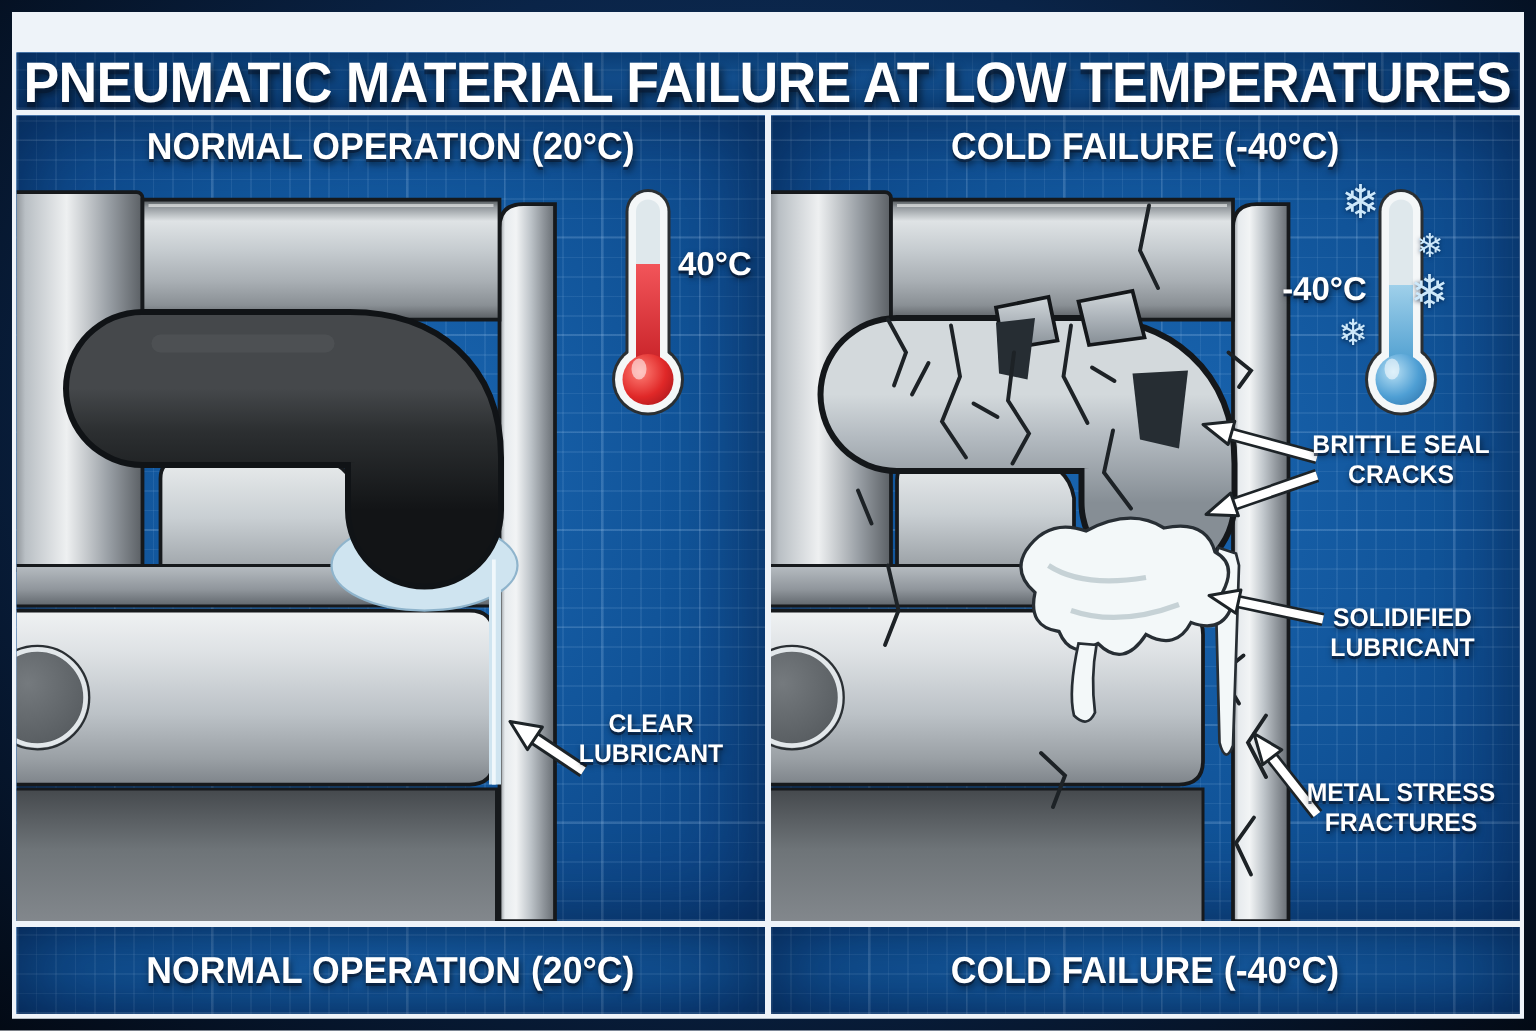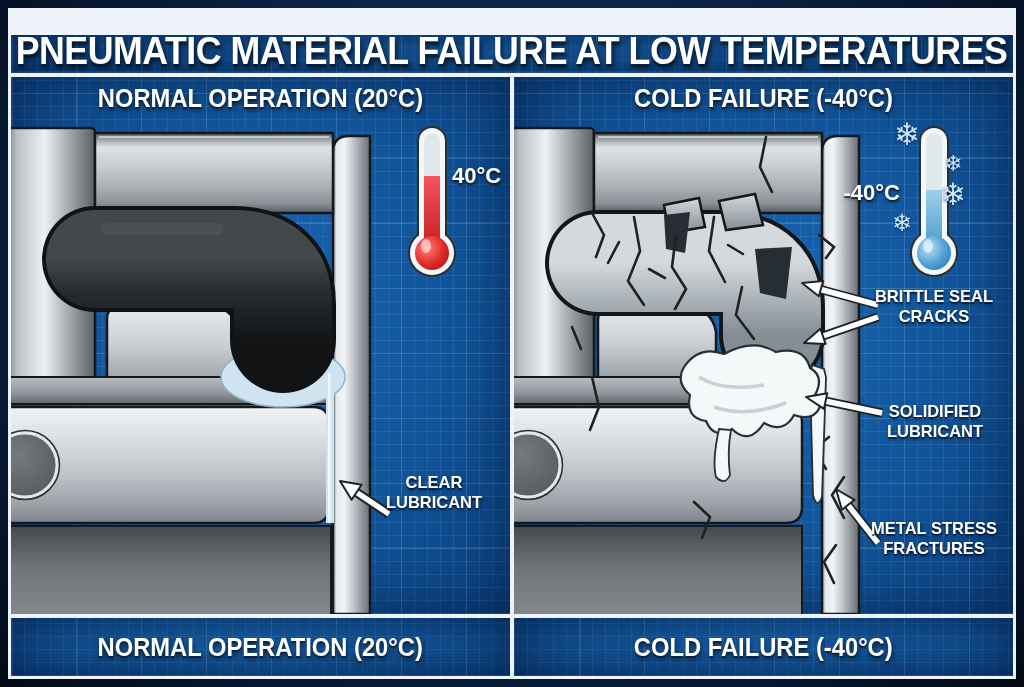--- a/index.html
+++ b/index.html
@@ -17,21 +17,21 @@
     position:relative;overflow:hidden;
     background-color:#0f4f97;
     background-image:
       repeating-linear-gradient(90deg, rgba(173,209,244,.10) 0 1px, transparent 1px 13px),
       repeating-linear-gradient(0deg, rgba(173,209,244,.10) 0 1px, transparent 1px 13px),
       repeating-linear-gradient(90deg, rgba(190,220,250,.12) 0 1.5px, transparent 1.5px 65px),
       repeating-linear-gradient(0deg, rgba(190,220,250,.12) 0 1.5px, transparent 1.5px 65px),
       radial-gradient(ellipse at 50% 45%, #1a67b3 0%, #115499 55%, #0b3f7e 100%);
     box-shadow:inset 0 0 55px rgba(2,15,40,.55);
   }
-  .title-band{grid-column:1/3;display:flex;align-items:flex-end;justify-content:center;margin-top:24px;}
+  .title-band{grid-column:1/3;display:flex;align-items:flex-start;justify-content:center;margin-top:24px;}
   .title-text{
     color:#fff;font-weight:bold;font-size:38px;letter-spacing:-.5px;white-space:nowrap;
     transform:scaleX(.94);
     text-shadow:0 3px 0 rgba(8,22,44,.55), 2px 4px 6px rgba(0,0,0,.65);
   }
   .panel{position:relative;}
   .panel svg.illo{position:absolute;left:0;top:0;width:100%;height:100%;}
   .panel-header{
     position:absolute;top:7px;left:0;width:100%;text-align:center;
     color:#fff;font-weight:bold;font-size:25px;transform:scaleX(.95);
@@ -283,21 +283,21 @@
         <line x1="368" y1="336" x2="311" y2="324" stroke="#ffffff" stroke-width="5.5"></line>
         <polygon points="292,320 313.3,316.3 309.9,331.9" fill="#ffffff" stroke="#1d2327" stroke-width="2" stroke-linejoin="round"></polygon>
       </g>
       <g>
         <line x1="364" y1="466" x2="334" y2="428" stroke="#1d2327" stroke-width="9"></line>
         <line x1="364" y1="466" x2="334" y2="428" stroke="#ffffff" stroke-width="5.5"></line>
         <polygon points="322,412 340.5,422.9 327.9,432.7" fill="#ffffff" stroke="#1d2327" stroke-width="2" stroke-linejoin="round"></polygon>
       </g>
     </svg>
     <div class="panel-header">COLD FAILURE (-40°C)</div>
-    <div class="temp-label" style="left:320px;top:103px;width:66px;text-align:right;">-40°C</div>
+    <div class="temp-label" style="left:336px;top:103px;width:66px;text-align:center;">-40°C</div>
     <span class="snowflake" style="left:380px;top:42px;font-size:31px;">❄</span>
     <span class="snowflake" style="left:430px;top:76px;font-size:22px;">❄</span>
     <span class="snowflake" style="left:426px;top:102px;font-size:31px;">❄</span>
     <span class="snowflake" style="left:378px;top:134px;font-size:24px;">❄</span>
     <div class="callout" style="left:355px;top:210px;width:130px;">BRITTLE SEAL CRACKS</div>
     <div class="callout" style="left:358px;top:325px;width:126px;">SOLIDIFIED LUBRICANT</div>
     <div class="callout" style="left:352px;top:442px;width:136px;">METAL STRESS FRACTURES</div>
   </section>
 
   <div class="blue-cell caption">

